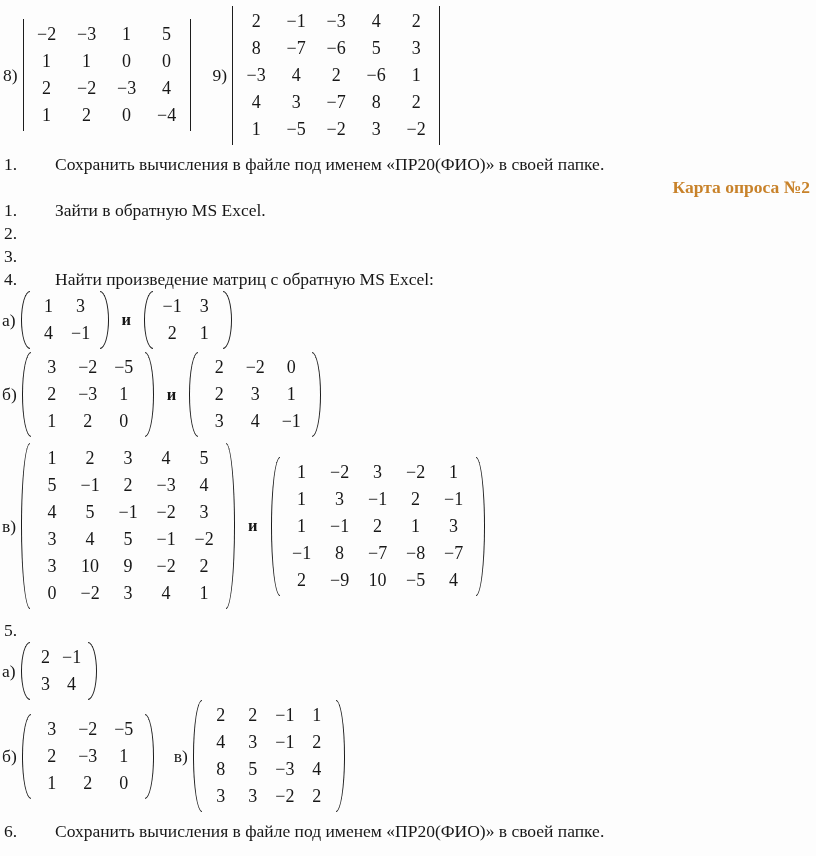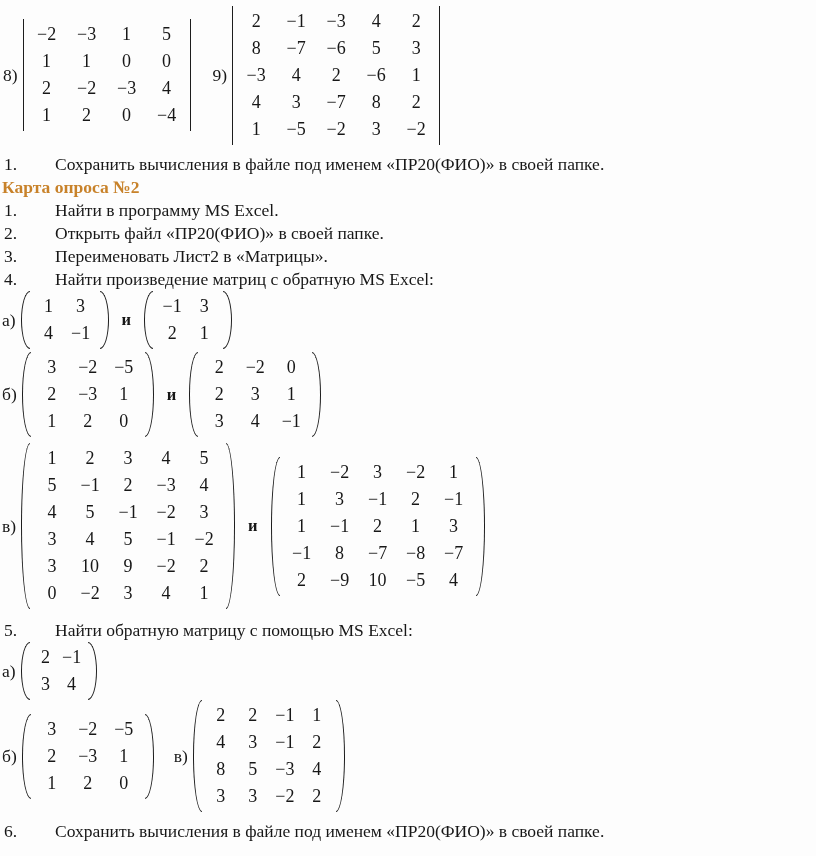--- a/index.html
+++ b/index.html
@@ -8,21 +8,21 @@
     width: 816px; height: 856px; overflow: hidden;
     background: #fdfdfd;
     font-family: "Liberation Serif", "DejaVu Serif", serif;
     color: #171717;
   }
   .page { padding: 4px 6px 0 2px; }
 
   
   .li { display: flex; font-size: 17.5px; line-height: 23px; }
   .li .num { width: 53px; flex: none; padding-left: 2px; }
-  .heading { text-align: left; font-weight: bold; font-size: 17.5px; line-height: 23px; }
+  .heading { text-align: right; font-weight: bold; font-size: 17.5px; line-height: 23px; }
 
   
   .group { display: flex; align-items: center; }
   .mlabel { font-size: 17.5px; white-space: nowrap; margin-right: 5px; }
   .matrix { display: flex; align-items: stretch; }
   .mgrid { display: grid; align-content: center; padding: 2px 3px; }
   .mcell {
     min-width: var(--cw, 38px); height: 27px;
     display: flex; align-items: center; justify-content: center;
     font-size: 18px;
@@ -118,29 +118,27 @@
 
   <div class="li step1">
     <span class="num">1.</span>
     <span class="txt">Сохранить вычисления в файле под именем «ПР20(ФИО)» в своей папке.</span>
   </div>
 
   <div class="heading" style="color: rgb(200, 130, 42);">Карта опроса №2</div>
 
   <div class="li">
     <span class="num">1.</span>
-    <span class="txt">Найти в программу MS Excel.</span>
+    <span class="txt">Зайти в обратную MS Excel.</span>
   </div>
   <div class="li">
     <span class="num">2.</span>
-    <span class="txt">Открыть файл «ПР20(ФИО)» в своей папке.</span>
   </div>
   <div class="li">
     <span class="num">3.</span>
-    <span class="txt">Переименовать Лист2 в «Матрицы».</span>
   </div>
   <div class="li">
     <span class="num">4.</span>
     <span class="txt">Найти произведение матриц с обратную MS Excel:</span>
   </div>
 
   <div class="pair">
     <span class="mlabel">а)</span>
     <div class="matrix">
       <span class="paren l"></span>
@@ -267,21 +265,20 @@
           <span class="mcell">10</span>
           <span class="mcell">−5</span>
           <span class="mcell">4</span>
         </div>
       <span class="paren r"></span>
     </div>
   </div>
 
   <div class="li step5">
     <span class="num">5.</span>
-    <span class="txt">Найти обратную матрицу с помощью MS Excel:</span>
   </div>
 
   <div class="pair">
     <span class="mlabel">а)</span>
     <div class="matrix">
       <span class="paren l"></span>
       <div class="mgrid cw26" style="grid-template-columns: repeat(2, auto);">
           <span class="mcell">2</span>
           <span class="mcell">−1</span>
           <span class="mcell">3</span>

